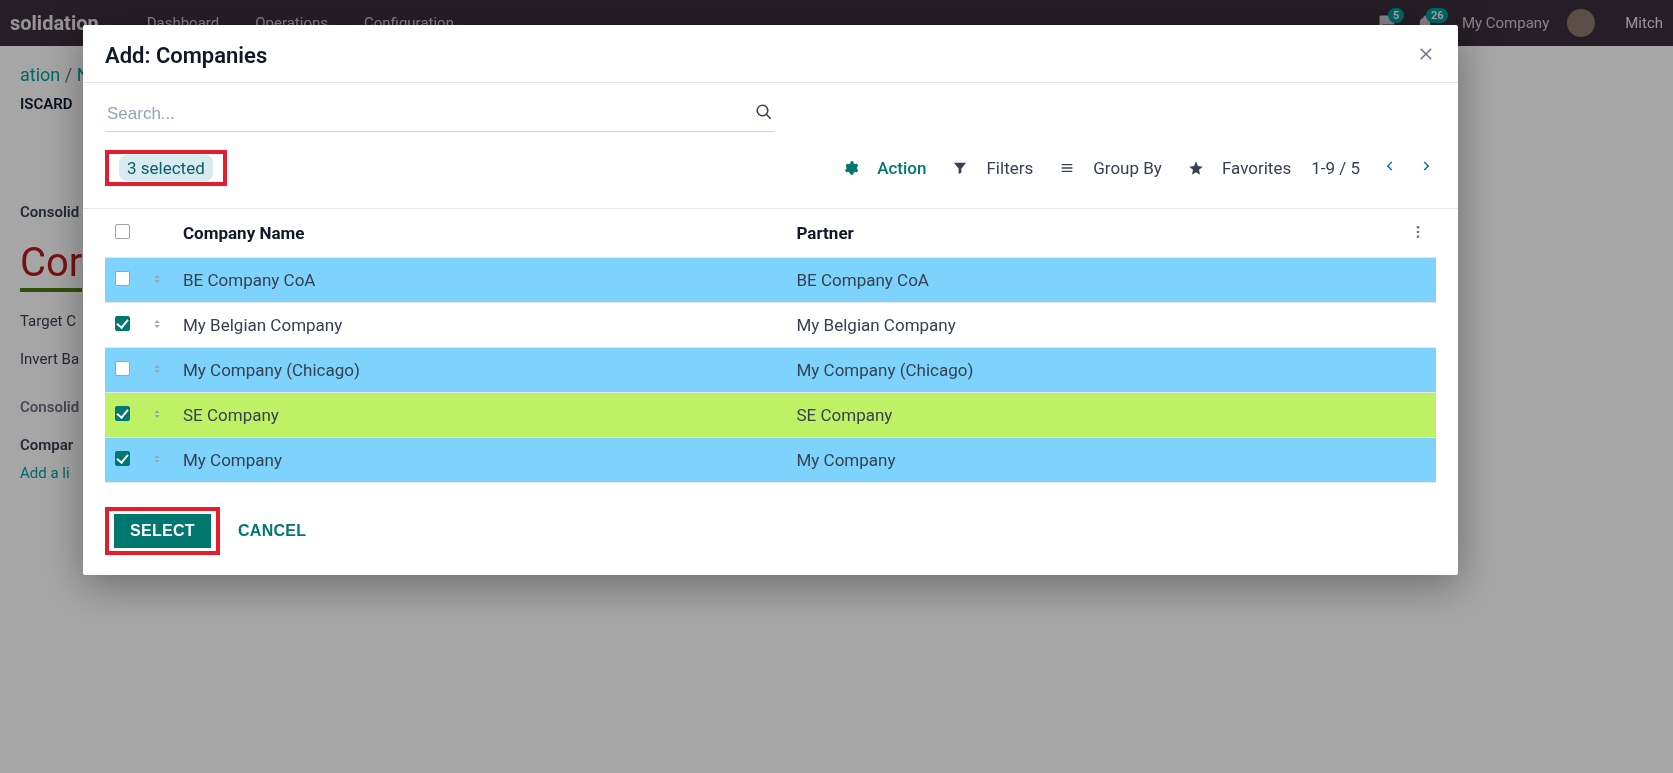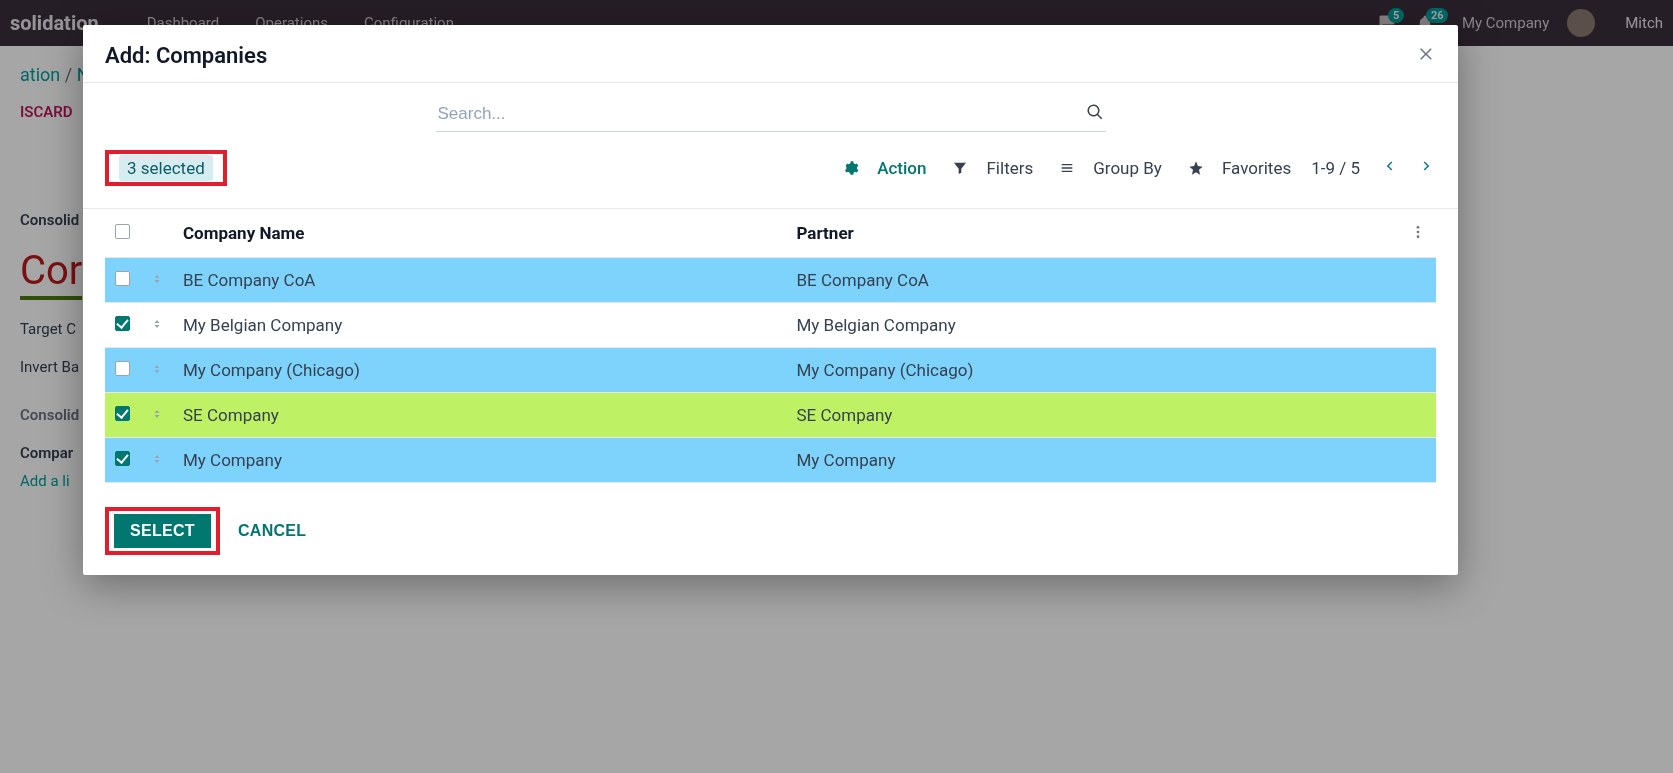--- a/index.html
+++ b/index.html
@@ -36,21 +36,21 @@
   
   .bg-content {
     position:absolute; top:46px; left:0; right:0; bottom:0;
     background:#fff;
     padding:10px 20px;
     color:#374151;
     font-size:15px;
   }
   .bg-breadcrumb { color:#00a09d; font-size:18px; margin:8px 0; }
   .bg-breadcrumb .sep { color:#6b7280; }
-  .bg-discard { color:#be185d; font-weight:600; margin-top:10px; display:inline-block; }
+  .bg-discard { color:#0f172a; font-weight:600; margin-top:2px; display:inline-block; }
   .bg-label { margin-top:30px; font-size:15px; font-weight:600; }
   .bg-bigfield { font-size:40px; color:#b91c1c; border-bottom:4px solid #4d7c0f; display:inline-block; margin-top:18px; padding-bottom:2px; }
   .bg-form-row { margin-top:20px; font-size:15px; }
   .bg-section { margin-top:30px; color:#6b7280; font-weight:600; }
   .bg-addline { color:#00a09d; margin-top:10px; }
 
   
   .overlay {
     position:absolute; inset:0;
     background: rgba(0,0,0,0.35);
@@ -70,21 +70,21 @@
     padding:18px 22px 14px 22px;
     display:flex; align-items:center; justify-content:space-between;
     border-bottom:1px solid #e5e7eb;
   }
   .modal-title { font-size:22px; font-weight:600; color:#111827; }
   .close-x { font-size:22px; color:#6b7280; cursor:pointer; }
 
   .modal-body { padding: 0 22px 10px 22px; }
 
   .search-row {
-    display:flex; justify-content:center;
+    display:flex; justify-content:flex-start;
     padding-top:14px;
   }
   .search-box {
     width: 670px;
     border-bottom:1px solid #cbd5e1;
     display:flex; align-items:center;
     padding:6px 2px;
   }
   .search-box input {
     flex:1; border:none; outline:none; font-size:17px; color:#374151;
@@ -100,21 +100,21 @@
   .selected-badge-wrap {
     border:4px solid #e11d2e;
     padding:4px 10px;
     display:inline-block;
   }
   .selected-badge {
     background:#d6ecf0;
     color:#0b5d66;
     padding:3px 8px;
     font-size:17px;
-    border-radius:3px;
+    border-radius:8px;
   }
   .toolbar-center { flex:1; display:flex; justify-content:flex-end; gap:26px; padding-right:10px;}
   .tb-btn { display:flex; align-items:center; gap:18px; font-size:17px; color:#374151; cursor:pointer; }
   .tb-btn.action { color:#00776f; font-weight:500;}
   .pager-group { display:flex; align-items:center; gap:20px; color:#374151; font-size:17px;}
   .pager-arrow { color:#0e7490; cursor:pointer; }
 
   .divider { height:1px; background:#e5e7eb; margin:22px -22px 0 -22px; }
 
   

